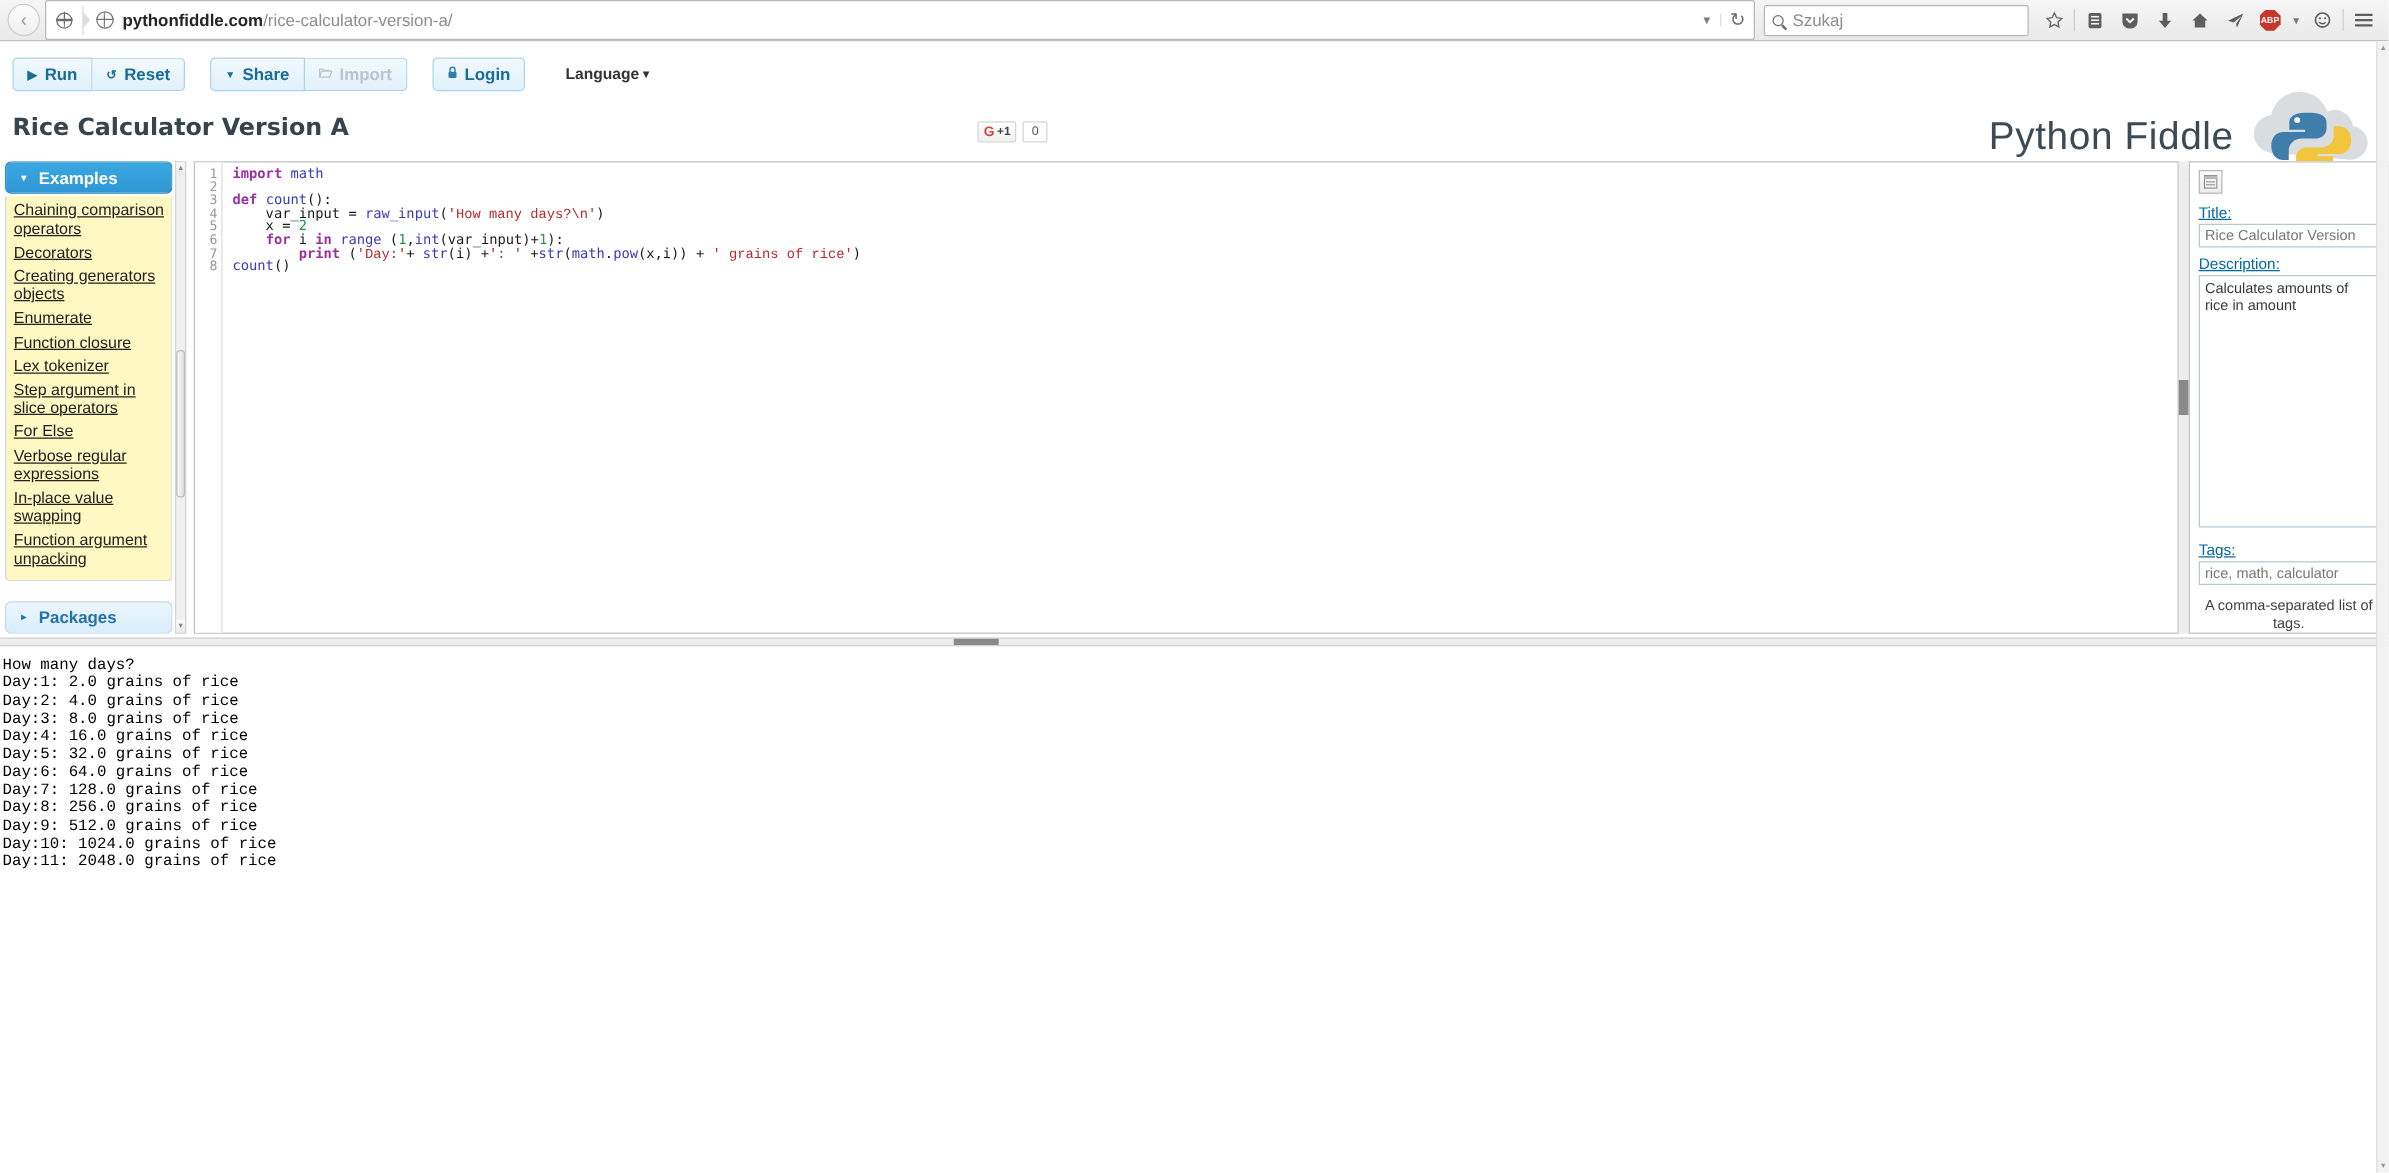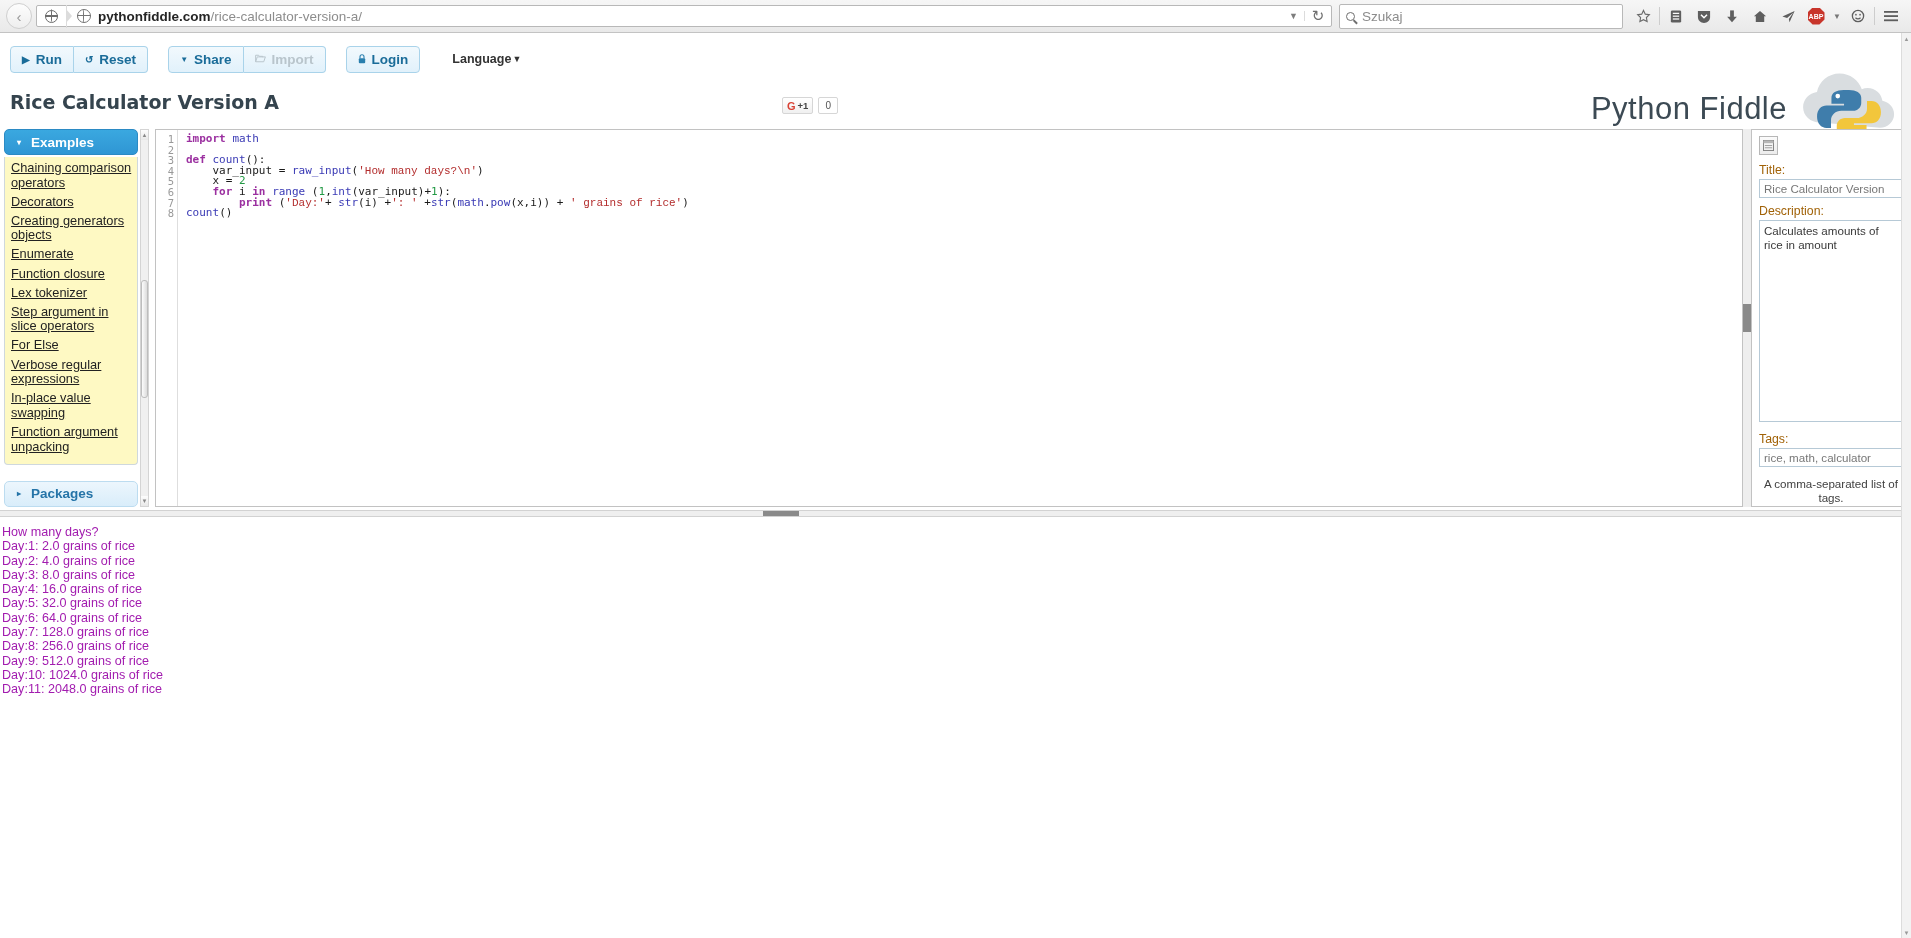--- a/index.html
+++ b/index.html
@@ -24,21 +24,21 @@
   .nav-back {
     width: 26px; height: 26px;
     border-radius: 50%;
     border: 1px solid #cfcfcf;
     background: linear-gradient(to bottom,#fdfdfd,#eeeeee);
     display: flex; align-items: center; justify-content: center;
     color: #9a9a9a; font-size: 15px; margin-right: 4px;
   }
   .url-container {
     flex: 1;
-    height: 22px;
+    height: 32px;
     background: #fff;
     border: 1px solid #b8b8b8;
     border-radius: 2px;
     display: flex;
     align-items: center;
     margin-right: 7px;
   }
   .url-icon-box {
     width: 30px; height: 23px;
     display: flex; align-items: center; justify-content: center;
@@ -93,21 +93,21 @@
   .url-dropdown {
     width: 22px; text-align: center;
     color: #7d7d7d; font-size: 9px;
     border-right: 1px solid #dcdcdc;
   }
   .url-reload {
     width: 26px; text-align: center;
     color: #6f6f6f; font-size: 15px;
   }
   .search-container {
-    width: 284px; height: 25px;
+    width: 212px; height: 25px;
     background: #fff;
     border: 1px solid #b8b8b8;
     border-radius: 2px;
     display: flex; align-items: center;
     padding: 0 6px;
     margin-right: 6px;
   }
   .search-mag {
     width: 9px; height: 9px;
     border: 1.5px solid #6f6f6f;
@@ -354,22 +354,23 @@
   .props-icon {
     width: 19px; height: 19px;
     border: 1px solid #b7b7b7;
     background: linear-gradient(to bottom,#fbfbfb,#ececec);
     display: flex; align-items: center; justify-content: center;
     font-size: 10px; color: #6d6d6d;
     margin-bottom: 8px;
   }
   .props label {
     display: block;
-    font-size: 12.3px; color: #a16207;
+    font-size: 12.3px; color: #0369a1;
     margin-bottom: 2px;
+    text-decoration: underline;
   }
   .props input[type=text] {
     width: 100%; height: 19px;
     border: 1px solid #b6c9d6;
     font-size: 11.6px; color: #777;
     padding: 0 4px;
     font-family: "Liberation Sans", sans-serif;
     margin-bottom: 6px;
     background: #fff;
   }
@@ -399,23 +400,23 @@
   }
   .h-splitter .grip2 {
     position: absolute; left: 763px; top: 0; bottom: 0;
     width: 36px; background: #8a8a8a;
   }
 
   
   .console {
     padding: 8px 0 0 2px;
     font-size: 12.6px;
-    color: #a21caf;
+    color: #000000;
     line-height: 14.3px;
-    font-family: Liberation Sans, sans-serif;
+    font-family: Liberation Mono, monospace;
   }
   .console div { height: 14.3px; }
 
   
   .page-scroll {
     position: absolute; right: 0; top: 33px;
     width: 10px; bottom: 0;
     background: #f2f2f2;
     border-left: 1px solid #dcdcdc;
   }

